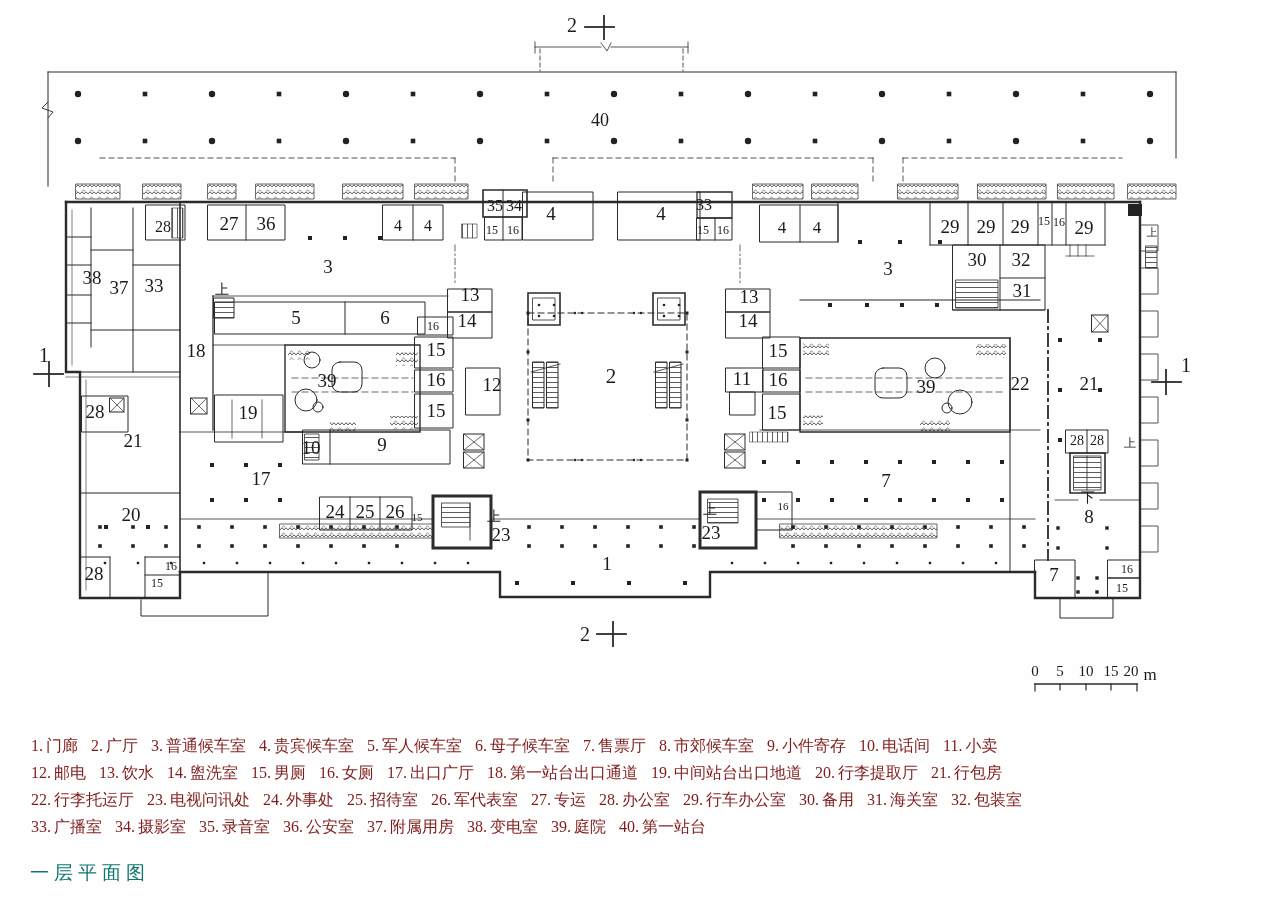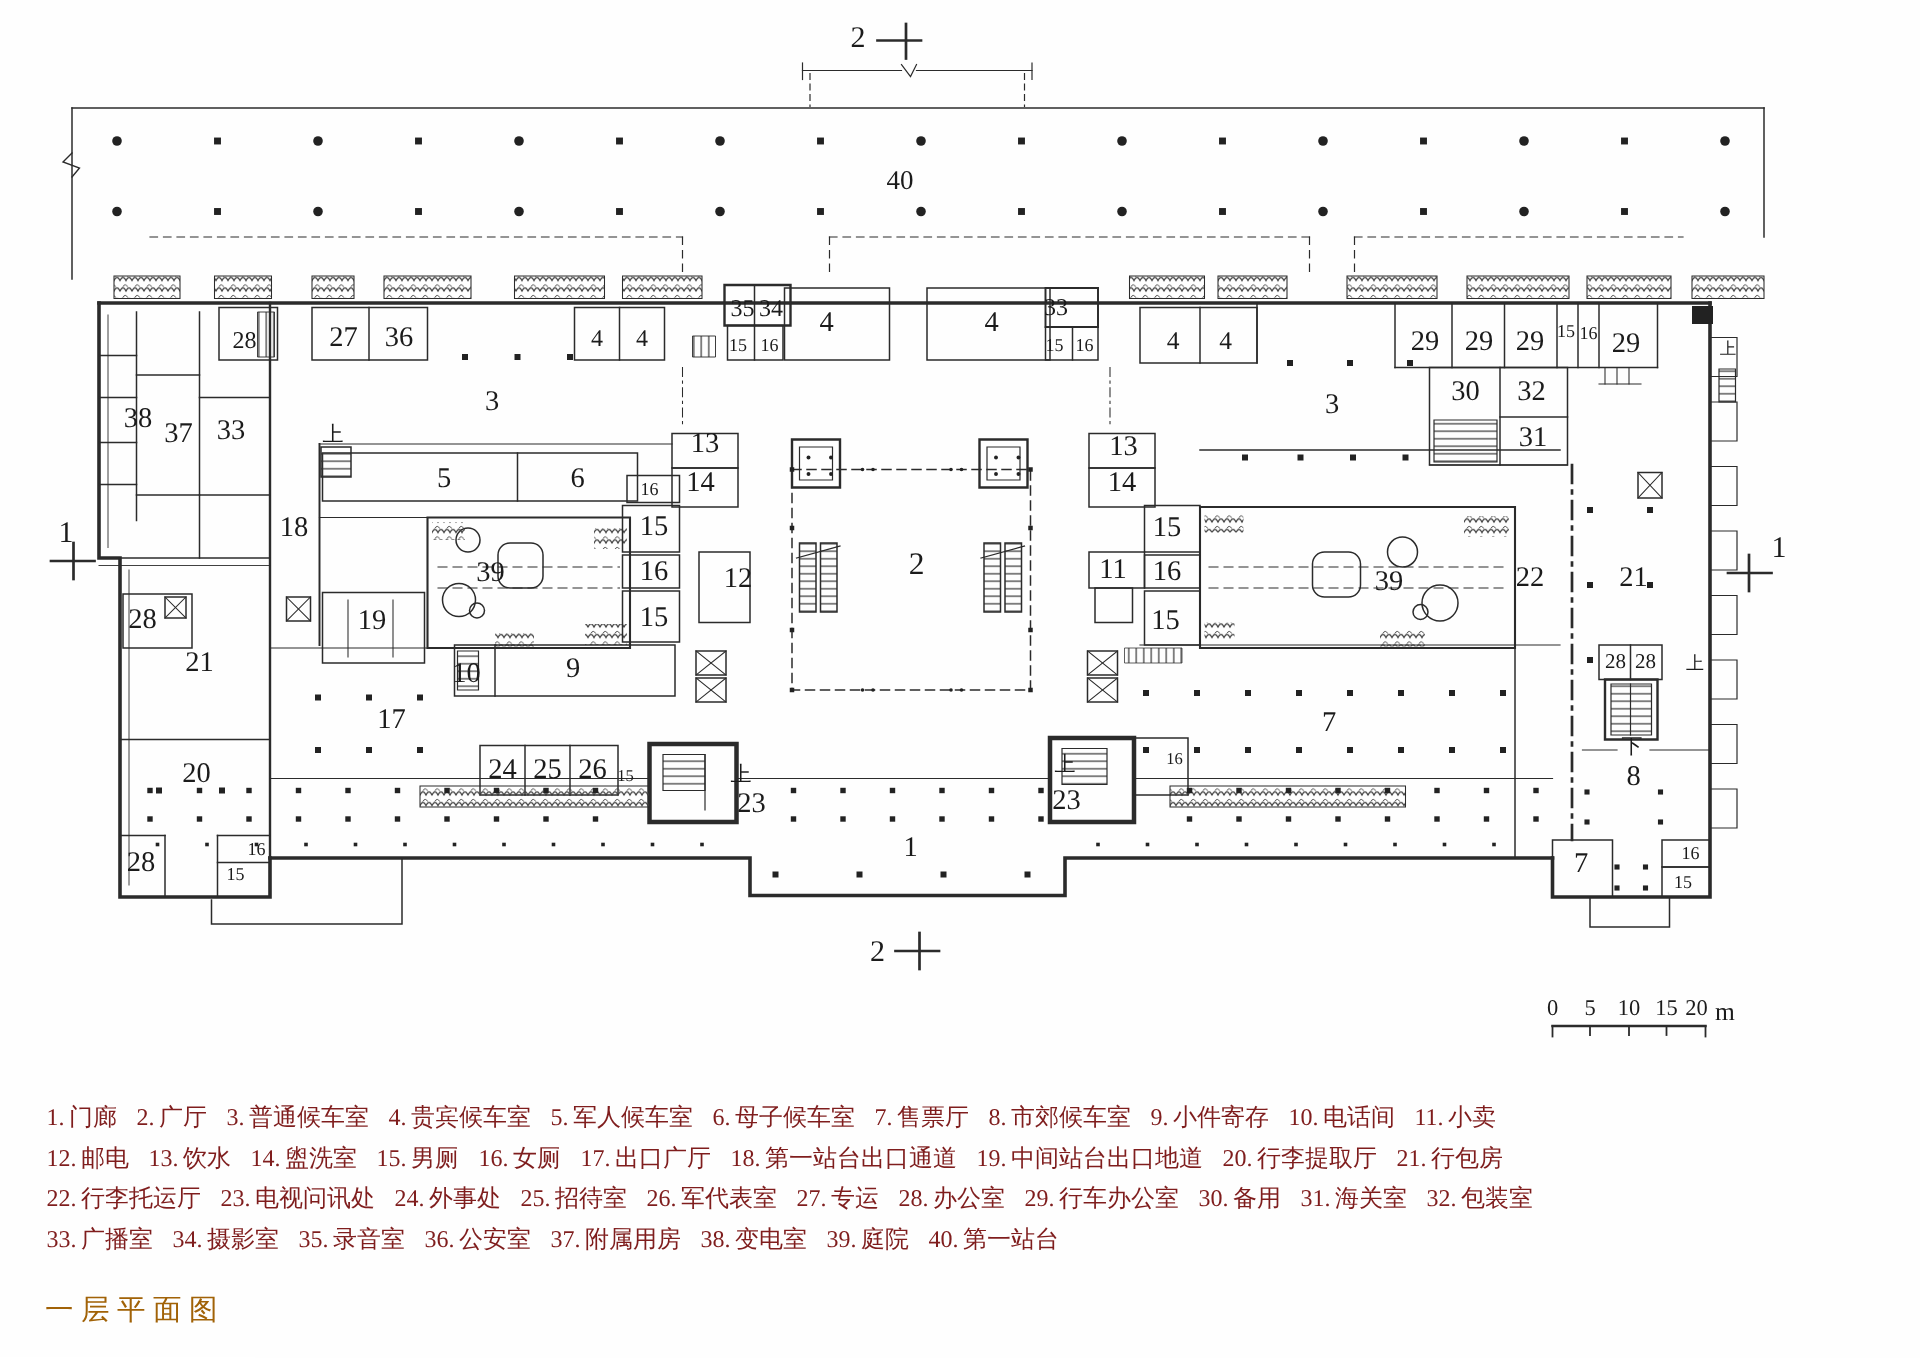--- a/index.html
+++ b/index.html
@@ -6,21 +6,21 @@
   #page{position:relative;width:1280px;height:905px;background:#fefefe;overflow:hidden;
         font-family:"Liberation Serif","DejaVu Serif",serif;color:#1c1c1c;}
   #plan-svg{position:absolute;left:0;top:0;}
   .room-label{font-family:"Liberation Serif","DejaVu Serif",serif;fill:#1b1b1b;}
   .stair-label{font-family:"DejaVu Sans",sans-serif;fill:#1b1b1b;}
   #legend{position:absolute;left:31px;top:732px;width:1222px;font-size:16px;
           line-height:27px;color:#7f1d1d;}
   .legend-line{white-space:nowrap;}
   .legend-item{margin-right:13px;}
   .legend-no{margin-right:3px;}
-  #drawing-title{position:absolute;left:30px;top:860px;font-size:19px;letter-spacing:5px;color:#a16207;}
+  #drawing-title{position:absolute;left:30px;top:860px;font-size:19px;letter-spacing:5px;color:#0f766e;}
   svg line,svg path,svg rect,svg circle{vector-effect:non-scaling-stroke;}
 </style>
 </head>
 <body>
 
 <div id="page">
 
 <svg id="plan-svg" width="1280" height="905" viewBox="0 0 1280 905" stroke="#2b2b2b" fill="none" stroke-width="1" stroke-linecap="square">
 
   <defs>

